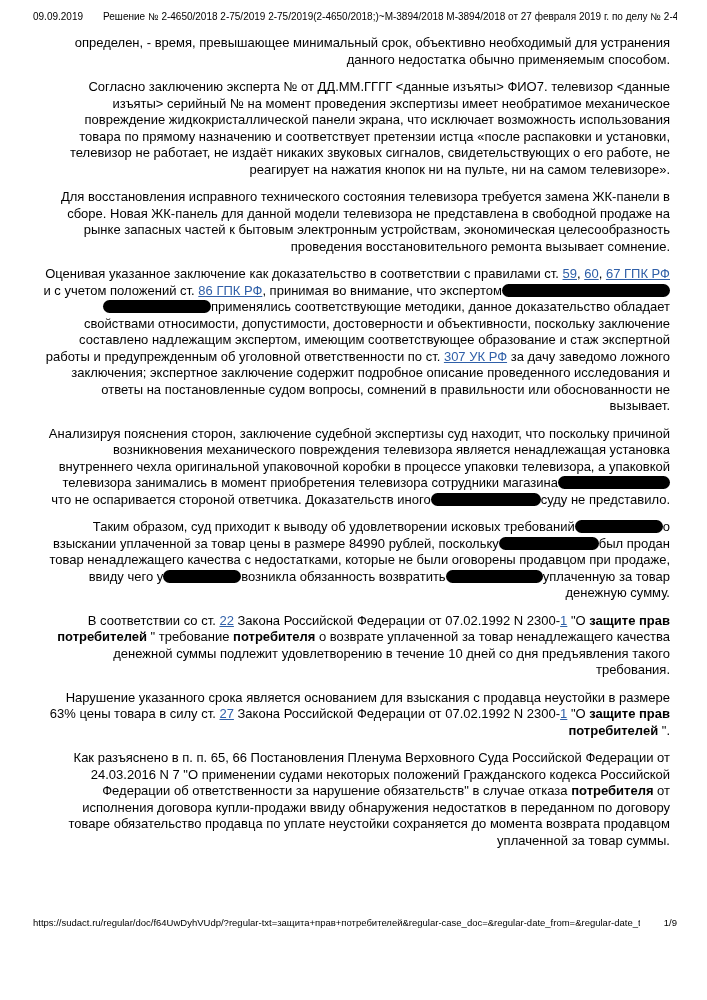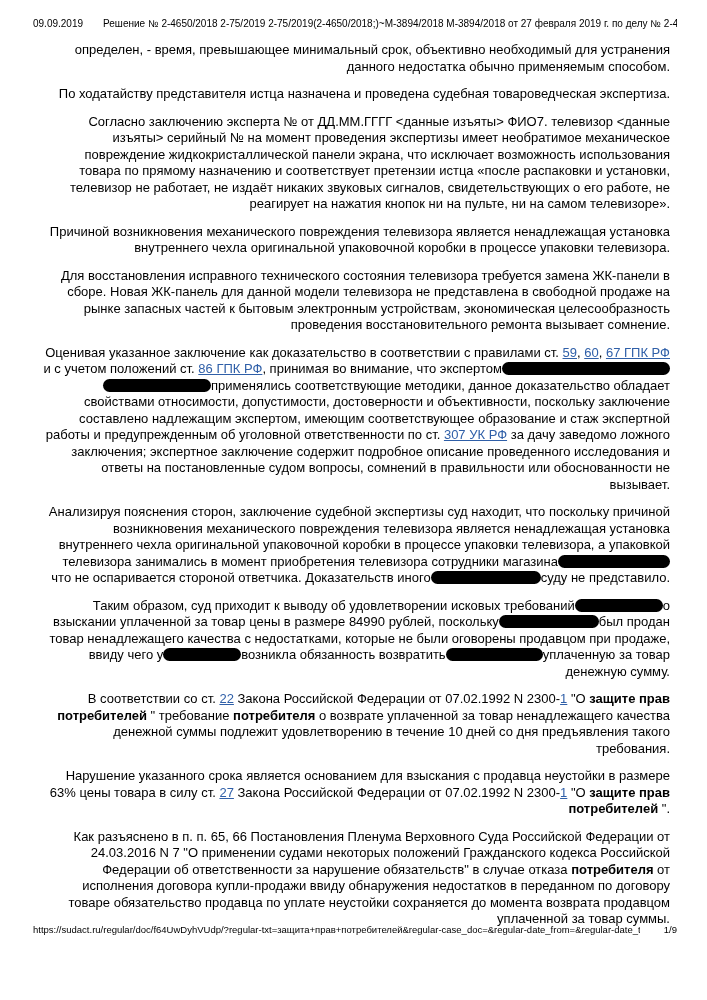--- a/index.html
+++ b/index.html
@@ -3,21 +3,21 @@
 <meta charset="utf-8">
 <style>
   html,body { margin:0; padding:0; background:#ffffff; }
   .page {
     position:relative;
     width:707px; height:940px;
     background:#ffffff;
     color:#000000;
     font-family:"Liberation Sans", sans-serif;
     overflow:hidden;
-    margin:7px auto;
+    margin:0 auto;
   }
   .print-header {
     position:absolute; top:11px; left:33px; right:30px;
     display:flex; align-items:baseline;
     font-size:10px; line-height:12px; color:#000;
   }
   .print-header .hdr-date { flex:none; }
   .print-header .hdr-title {
     flex:1 1 auto; text-align:center;
     white-space:nowrap; overflow:hidden;
@@ -56,23 +56,21 @@
 
 <div class="page">
 
   <div class="print-header">
     <span class="hdr-date">09.09.2019</span>
     <span class="hdr-title">Решение № 2-4650/2018 2-75/2019 2-75/2019(2-4650/2018;)~М-3894/2018 М-3894/2018 от 27 февраля 2019 г. по делу № 2-4…</span>
   </div>
 
   <div class="doc-body">
       <p><span>определен, - время, превышающее минимальный срок, объективно необходимый для устранения данного недостатка обычно применяемым способом.</span></p>
-      <p><span>По ходатайству представителя истца назначена и проведена судебная товароведческая экспертиза.</span></p>
       <p><span>Согласно заключению эксперта № от ДД.ММ.ГГГГ &lt;данные изъяты&gt; ФИО7. телевизор &lt;данные изъяты&gt; серийный № на момент проведения экспертизы имеет необратимое механическое повреждение жидкокристаллической панели экрана, что исключает возможность использования товара по прямому назначению и соответствует претензии истца «после распаковки и установки, телевизор не работает, не издаёт никаких звуковых сигналов, свидетельствующих о его работе, не реагирует на нажатия кнопок ни на пульте, ни на самом телевизоре».</span></p>
-      <p><span>Причиной возникновения механического повреждения телевизора является ненадлежащая установка внутреннего чехла оригинальной упаковочной коробки в процессе упаковки телевизора.</span></p>
       <p><span>Для восстановления исправного технического состояния телевизора требуется замена ЖК-панели в сборе. Новая ЖК-панель для данной модели телевизора не представлена в свободной продаже на рынке запасных частей к бытовым электронным устройствам, экономическая целесообразность проведения восстановительного ремонта вызывает сомнение.</span></p>
       <p><span>Оценивая указанное заключение как доказательство в соответствии с правилами ст. </span><a class="doc-link" href="#">59</a><span>, </span><a class="doc-link" href="#">60</a><span>, </span><a class="doc-link" href="#">67 ГПК РФ</a><span> и с учетом положений ст. </span><a class="doc-link" href="#">86 ГПК РФ</a><span>, принимая во внимание, что экспертом</span><span class="redaction" style="width: 168px;"></span><span> </span><span class="redaction" style="width: 108px;"></span><span>применялись соответствующие методики, данное доказательство обладает свойствами относимости, допустимости, достоверности и объективности, поскольку заключение составлено надлежащим экспертом, имеющим соответствующее образование и стаж экспертной работы и предупрежденным об уголовной ответственности по ст. </span><a class="doc-link" href="#">307 УК РФ</a><span> за дачу заведомо ложного заключения; экспертное заключение содержит подробное описание проведенного исследования и ответы на постановленные судом вопросы, сомнений в правильности или обоснованности не вызывает.</span></p>
       <p><span>Анализируя пояснения сторон, заключение судебной экспертизы суд находит, что поскольку причиной возникновения механического повреждения телевизора является ненадлежащая установка внутреннего чехла оригинальной упаковочной коробки в процессе упаковки телевизора, а упаковкой телевизора занимались в момент приобретения телевизора сотрудники магазина</span><span class="redaction" style="width: 112px;"></span><span> что не оспаривается стороной ответчика. Доказательств иного</span><span class="redaction" style="width: 110px;"></span><span>суду не представило.</span></p>
       <p><span>Таким образом, суд приходит к выводу об удовлетворении исковых требований</span><span class="redaction" style="width: 88px;"></span><span>о взыскании уплаченной за товар цены в размере 84990 рублей, поскольку</span><span class="redaction" style="width: 100px;"></span><span>был продан товар ненадлежащего качества с недостатками, которые не были оговорены продавцом при продаже, ввиду чего у</span><span class="redaction" style="width: 78px;"></span><span>возникла обязанность возвратить</span><span class="redaction" style="width: 97px;"></span><span>уплаченную за товар денежную сумму.</span></p>
       <p><span>В соответствии со ст. </span><a class="doc-link" href="#">22</a><span> Закона Российской Федерации от 07.02.1992 N 2300-</span><a class="doc-link" href="#">1</a><span> "О </span><b class="hl">защите прав потребителей</b><span> " требование </span><b class="hl">потребителя</b><span> о возврате уплаченной за товар ненадлежащего качества денежной суммы подлежит удовлетворению в течение 10 дней со дня предъявления такого требования.</span></p>
       <p><span>Нарушение указанного срока является основанием для взыскания с продавца неустойки в размере 63% цены товара в силу ст. </span><a class="doc-link" href="#">27</a><span> Закона Российской Федерации от 07.02.1992 N 2300-</span><a class="doc-link" href="#">1</a><span> "О </span><b class="hl">защите прав потребителей</b><span> ".</span></p>
       <p><span>Как разъяснено в п. п. 65, 66 Постановления Пленума Верховного Суда Российской Федерации от 24.03.2016 N 7 "О применении судами некоторых положений Гражданского кодекса Российской Федерации об ответственности за нарушение обязательств" в случае отказа </span><b class="hl">потребителя</b><span> от исполнения договора купли-продажи ввиду обнаружения недостатков в переданном по договору товаре обязательство продавца по уплате неустойки сохраняется до момента возврата продавцом уплаченной за товар суммы.</span></p>
     </div>
 
   <div class="print-footer">

